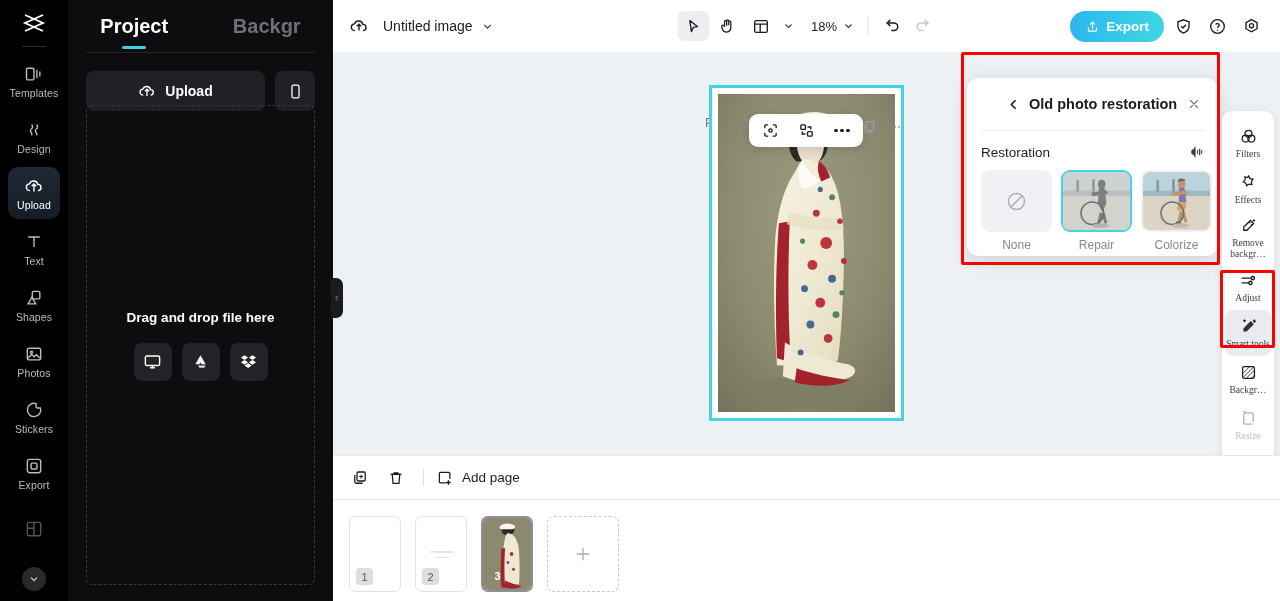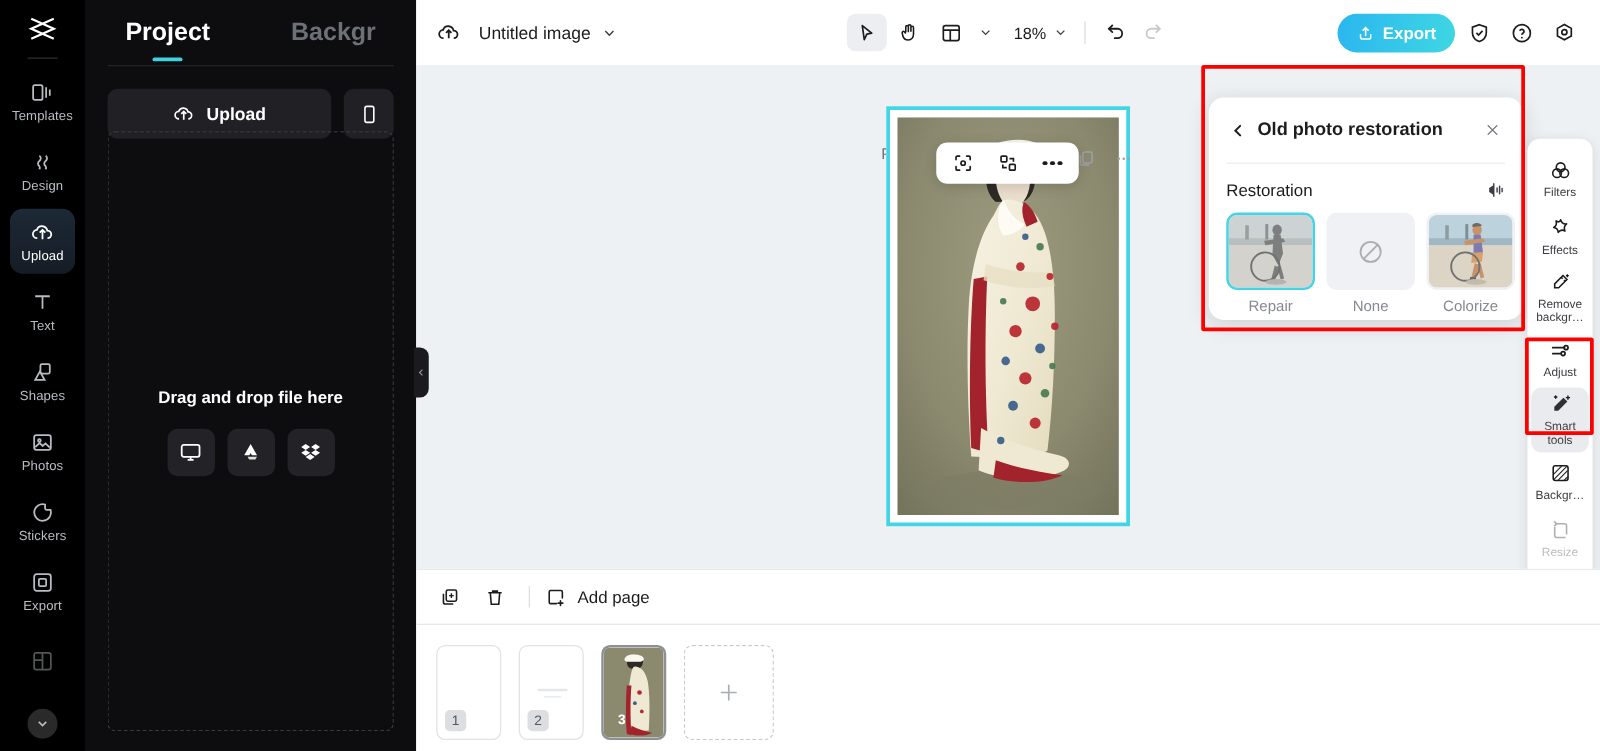--- a/index.html
+++ b/index.html
@@ -142,21 +142,21 @@
     position: absolute; left: 376px; top: 33px; width: 195px; height: 336px;
     border: 3px solid #43d4e6; background: #fff; padding: 6px;
   }
   .photo { width: 100%; height: 100%; position: relative; overflow: hidden; background: #8c8b72; }
 
   
   .resto {
     position: absolute; left: 634px; top: 26px; width: 251px; height: 178px;
     background: #fff; border-radius: 12px; box-shadow: 0 4px 18px rgba(0,0,0,.14); z-index: 8;
   }
-  .resto-head { height: 52px; display: flex; align-items: center; padding: 0 14px; }
+  .resto-head { height: 52px; display: flex; align-items: center; padding: 0 14px; margin-left: 23px; }
   .resto-back { width: 18px; height: 18px; display: flex; align-items: center; justify-content: center; color: #1c1c1e; cursor: pointer; }
   .resto-back svg { width: 13px; height: 13px; }
   .resto-title { font-size: 14.5px; font-weight: 700; color: #1c1c1e; margin-left: 7px; }
   .resto-close { margin-left: auto; width: 20px; height: 20px; display: flex; align-items: center; justify-content: center; color: #6f737a; cursor: pointer; }
   .resto-close svg { width: 14px; height: 14px; }
   .resto-rule { height: 1px; background: #ebedf0; margin: 0 14px; }
   .resto-sub { display: flex; align-items: center; padding: 13px 14px 0 14px; gap: 23px; }
   .resto-sub-label { font-size: 13.5px; color: #1c1c1e; }
   .resto-compare { margin-left: auto; color: #3b3d42; display: flex; cursor: pointer; }
   .resto-compare svg { width: 16px; height: 16px; }
@@ -177,21 +177,21 @@
   .anno-smart { left: 1220px; top: 270px; width: 55px; height: 78px; }
 
   
   .trail {
     position: absolute; right: 6px; top: 59px; width: 52px; height: 386px;
     background: #fff; border-radius: 10px; box-shadow: 0 2px 10px rgba(0,0,0,.10);
     display: flex; flex-direction: column; align-items: center; padding-top: 9px; z-index: 20;
   }
   .titem {
     width: 46px; min-height: 46px; border-radius: 8px; display: flex; flex-direction: column;
-    align-items: center; justify-content: center; gap: 3px; color: #1c1c1e; cursor: pointer; padding: 4px 0;
+    align-items: center; justify-content: center; gap: 3px; color: #1c1c1e; cursor: pointer; padding: 4px 0; font-family: Liberation Serif, serif;
   }
   .titem.active { background: #e9ebee; }
   .titem svg { width: 19px; height: 19px; }
   .tlabel { font-size: 9.5px; line-height: 11px; color: #3b3d42; text-align: center; }
   .titem.faded { opacity: .35; }
 
   
   .bottom { height: 146px; background: #fff; border-top: 1px solid #e6e8eb; position: relative; }
   .bottom-tools { height: 43px; display: flex; align-items: center; padding-left: 12px; gap: 6px; }
   .bt-btn { width: 30px; height: 30px; display: flex; align-items: center; justify-content: center; color: #1c1c1e; cursor: pointer; }
@@ -580,20 +580,32 @@
           <span class="resto-compare">
             <svg viewBox="0 0 24 24" fill="none" stroke="currentColor" stroke-width="1.7">
               <path d="M10.5 4v16"></path>
                 <path d="M10.5 6 5 9.5v5L10.5 18z" fill="currentColor" stroke="none"></path>
               <path d="M14.5 9.5v5M17.5 7.5v9M20.5 10v4" stroke-linecap="round"></path>
             </svg>
           </span>
         </div>
 
         <div class="opts">
+          <div class="opt">
+            <div class="opt-thumb">
+              <div class="opt-none">
+                <svg viewBox="0 0 24 24" fill="none" stroke="currentColor" stroke-width="1.5">
+                    <circle cx="12" cy="12" r="8.4"></circle>
+                    <path d="m6.2 17.8 11.6-11.6"></path>
+                  </svg>
+              </div>
+            </div>
+            <div class="opt-label">None</div>
+          </div>
+
           <div class="opt selected">
             <div class="opt-thumb">
               <svg viewBox="0 0 71 62" preserveAspectRatio="xMidYMid slice" style="width:100%;height:100%;display:block">
                 <rect width="71" height="62" fill="#d9dbd8"></rect>
                 <rect y="0" width="71" height="22" fill="#cdd2d3"></rect>
                 <rect y="20" width="71" height="6" fill="#b9bec0"></rect>
                 <rect y="26" width="71" height="36" fill="#d3d2cd"></rect>
                 <rect x="14" y="9" width="3" height="12" fill="#9a9e9d"></rect>
                 <rect x="31" y="8" width="2.5" height="13" fill="#8d9190"></rect>
                 <g fill="#7c7f7e">
@@ -601,32 +613,20 @@
                   <path d="M38 17h6l2 16-4 10-5-9z"></path>
                   <path d="M30 22l16-2 2 3-17 3z"></path>
                   <path d="M39 43l-3 12 3 1 4-11z"></path>
                   <path d="M41 44l3 11 3-1-3-11z"></path>
                 </g>
                 <ellipse cx="31" cy="44" rx="12" ry="12" fill="none" stroke="#6f7272" stroke-width="1.6"></ellipse>
                 <ellipse cx="40" cy="57" rx="9" ry="2.4" fill="#b3b4b0"></ellipse>
               </svg>
             </div>
             <div class="opt-label">Repair</div>
-          </div>
-
-          <div class="opt">
-            <div class="opt-thumb">
-              <div class="opt-none">
-                <svg viewBox="0 0 24 24" fill="none" stroke="currentColor" stroke-width="1.5">
-                    <circle cx="12" cy="12" r="8.4"></circle>
-                    <path d="m6.2 17.8 11.6-11.6"></path>
-                  </svg>
-              </div>
-            </div>
-            <div class="opt-label">None</div>
           </div>
 
           <div class="opt">
             <div class="opt-thumb">
               <svg viewBox="0 0 71 62" preserveAspectRatio="xMidYMid slice" style="width:100%;height:100%;display:block">
                 <rect width="71" height="62" fill="#ddd9cf"></rect>
                 <rect y="0" width="71" height="22" fill="#bcd3dd"></rect>
                 <rect y="20" width="71" height="6" fill="#9fb8c4"></rect>
                 <rect y="26" width="71" height="36" fill="#dcd5c6"></rect>
                 <rect x="14" y="9" width="3" height="12" fill="#8d9ca2"></rect>

